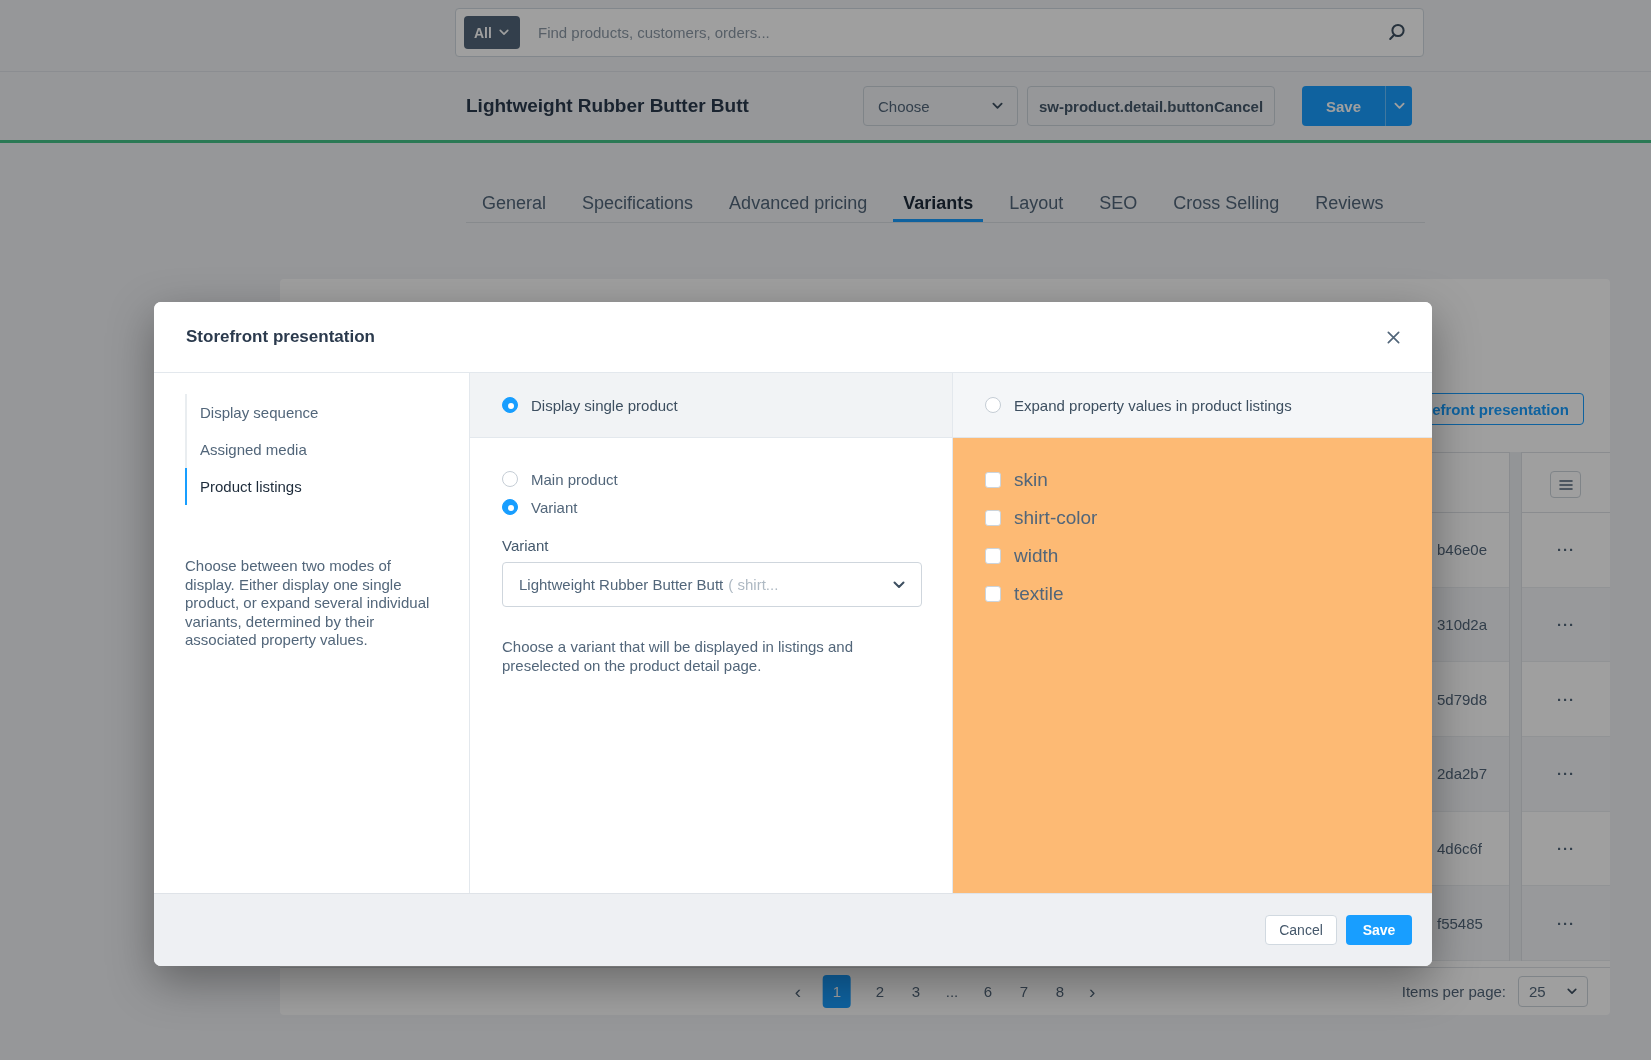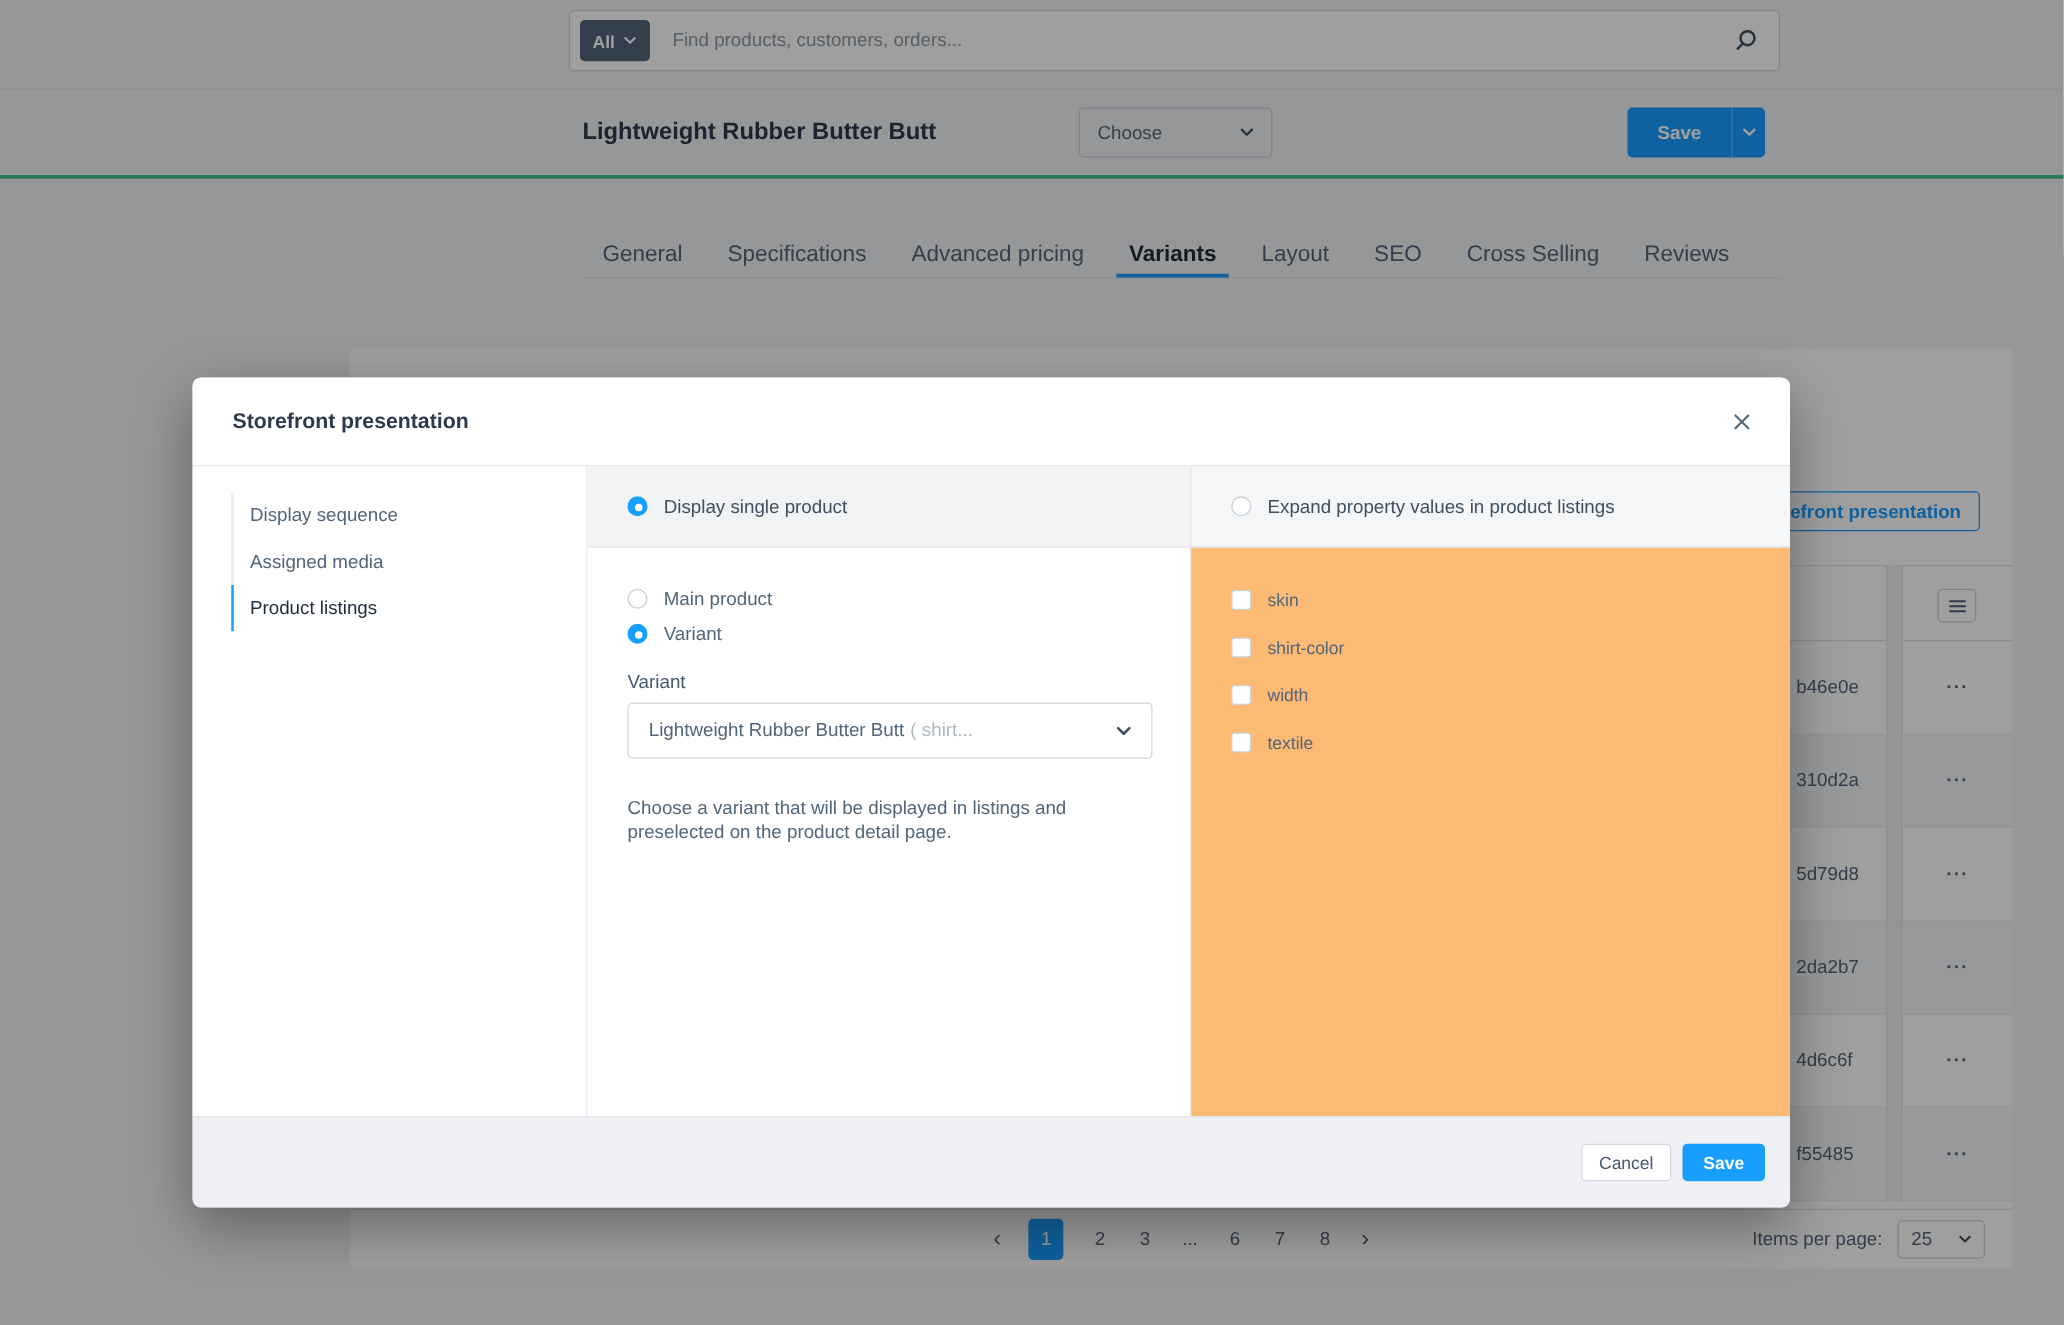--- a/index.html
+++ b/index.html
@@ -71,21 +71,21 @@
   .opt-row{display:flex; align-items:center; gap:13px; height:20px; margin-bottom:8px; font-size:15px; color:var(--text); cursor:pointer;}
   .field-label{margin-top:18px; height:20px; display:flex; align-items:center; font-size:15px; color:#43586c;}
   .select{margin-top:7px; width:420px; height:45px; border:1px solid #cfd6dd; border-radius:4px; background:#fff; display:flex; align-items:center; padding:0 16px; font-size:15px; cursor:pointer;}
   .select .val{color:var(--text);}
   .select .val-muted{color:#aeb9c3; margin-left:5px;}
   .select .chev{margin-left:auto; color:#5a6c7e; display:flex;}
   .m-helper{margin-top:30px; width:408px; font-size:15px; line-height:1.27; color:var(--text);}
   .m-right{flex:1; background:#fdba74; display:flex; flex-direction:column;}
   .m-right .m-col-header{background:#f4f6f8; border-bottom:1px solid #e0e5ea;}
   .m-right-body{padding:32px 32px 0 32px;}
-  .chk-row{display:flex; align-items:center; gap:13px; height:20px; margin-bottom:18px; font-size:14px; color:var(--text); cursor:pointer;}
+  .chk-row{display:flex; align-items:center; gap:13px; height:20px; margin-bottom:18px; font-size:19px; color:var(--text); cursor:pointer;}
   .modal-footer{height:73px; flex:none; background:#eef0f3; border-top:1px solid #dfe3e8; display:flex; align-items:center; justify-content:flex-end; gap:9px; padding-right:20px;}
   .btn-cancel{width:72px; height:30px; background:#fff; border:1px solid var(--border); border-radius:4px; font-size:14px; font-weight:normal; color:#45586b; font-family:inherit; cursor:pointer;}
   .btn-save{width:66px; height:30px; background:var(--blue); border:none; border-radius:4px; font-size:14px; font-weight:bold; color:#fff; font-family:inherit; cursor:pointer;}
 
   
   .radio{width:16px; height:16px; border-radius:50%; border:1px solid #c5cdd5; background:#fff; flex:none; position:relative; cursor:pointer;}
   .radio.checked{background:var(--blue); border-color:var(--blue);}
   .radio.checked::after{content:""; position:absolute; left:5px; top:5px; width:6px; height:6px; border-radius:50%; background:#fff;}
   .checkbox{width:16px; height:16px; border-radius:3px; border:1px solid #ccd4db; background:#fff; flex:none; cursor:pointer;}
 </style>
@@ -117,20 +117,21 @@
   <div class="smartbar">
     <div class="page-title">Lightweight Rubber Butter Butt</div>
     <div class="lang-select">
       <span>Choose</span>
       <span style="display:flex">
         <svg width="11" height="8" viewBox="0 0 12 8">
             <path d="M1.5 1.5 L6 6 L10.5 1.5" fill="none" stroke="#3d4f60" stroke-width="2" stroke-linecap="round" stroke-linejoin="round"></path>
           </svg>
       </span>
     </div>
+    <button class="btn-cancel-top">sw-product.detail.buttonCancel</button>
     <div class="save-split">
       <button class="save-main">Save</button>
       <button class="save-arrow">
         <span style="display:flex">
           <svg width="11" height="8" viewBox="0 0 12 8">
               <path d="M1.5 1.5 L6 6 L10.5 1.5" fill="none" stroke="#fff" stroke-width="2" stroke-linecap="round" stroke-linejoin="round"></path>
             </svg>
         </span>
       </button>
     </div>
@@ -225,20 +226,21 @@
     </div>
 
     <div class="modal-body">
 
       <div class="m-sidebar">
         <div class="m-nav">
           <div class="m-nav-item">Display sequence</div>
           <div class="m-nav-item">Assigned media</div>
           <div class="m-nav-item active">Product listings</div>
         </div>
+        <div class="m-desc">Choose between two modes of display. Either display one single product, or expand several individual variants, determined by their associated property values.</div>
       </div>
 
       <div class="m-middle">
         <div class="m-col-header">
           <span class="radio checked"></span>
           <span>Display single product</span>
         </div>
         <div class="m-mid-body">
           <div class="opt-row">
             <span class="radio"></span>

